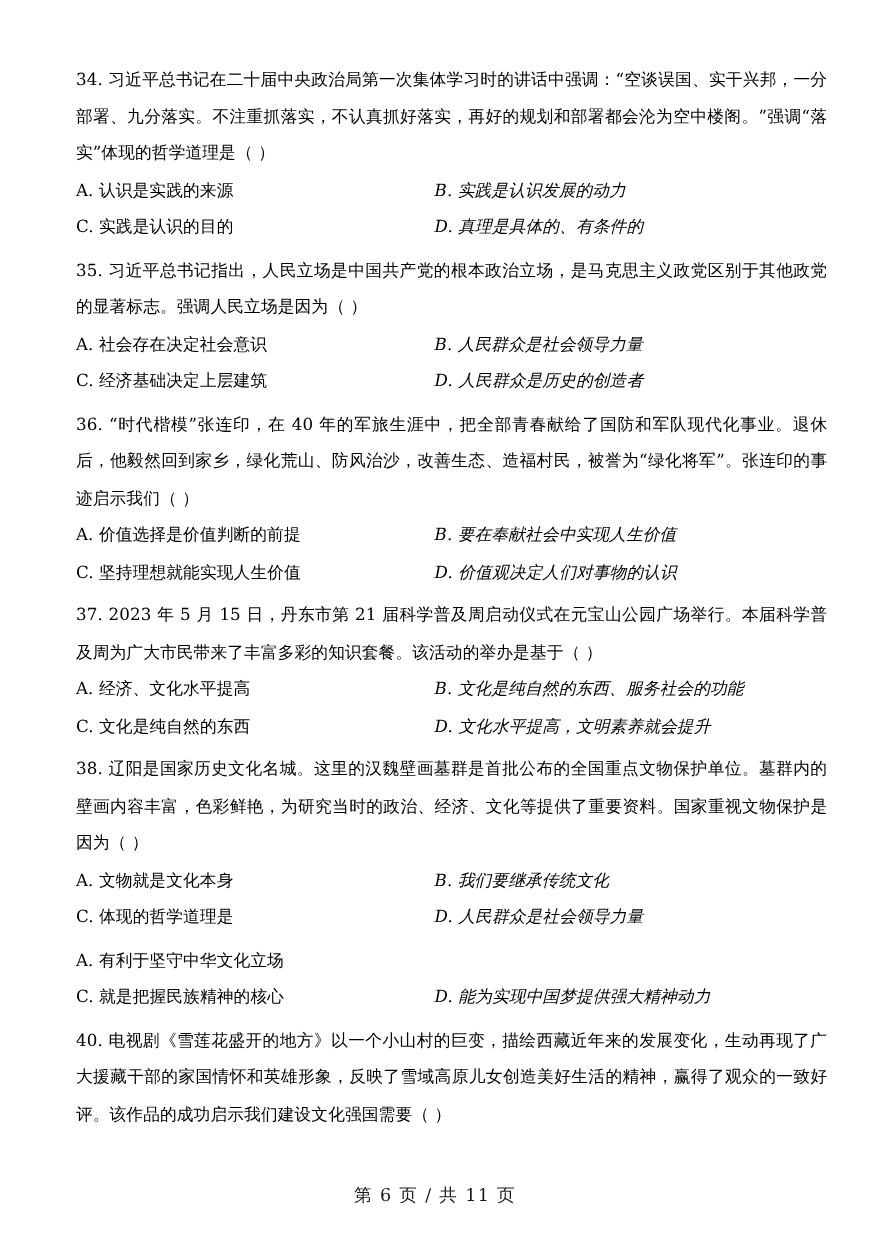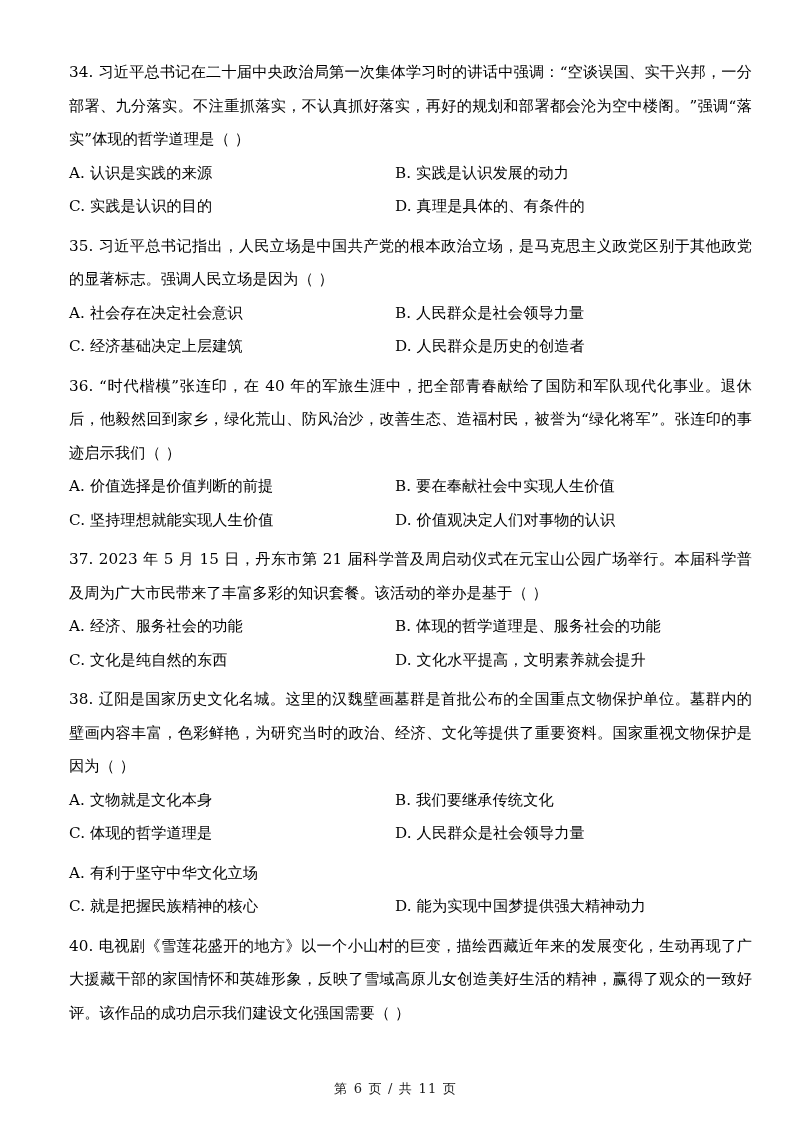--- a/index.html
+++ b/index.html
@@ -49,28 +49,29 @@
     line-height: 33.5px;
     letter-spacing: 0.1px;
     white-space: nowrap;
   }
   .option.col-left {
     width: 326px;
     flex: 0 0 326px;
   }
   .option.col-right {
     flex: 1 1 auto;
+    font-style: italic;
   }
   .footer {
     position: absolute;
     left: 0;
     bottom: 24px;
     width: 791px;
     text-align: center;
-    font-size: 13px;
+    font-size: 16px;
     letter-spacing: 1.2px;
     color: #1a1a1a;
   }
 </style>
 </head>
 <body>
 
 <div class="page">
 
   <div class="question-block">
@@ -112,22 +113,22 @@
         <div class="option col-left">C. 坚持理想就能实现人生价值</div>
         <div class="option col-right">D. 价值观决定人们对事物的认识</div>
       </div>
     </div>
   </div>
 
   <div class="question-block">
     <p class="stem">37. 2023 年 5 月 15 日，丹东市第 21 届科学普及周启动仪式在元宝山公园广场举行。本届科学普及周为广大市民带来了丰富多彩的知识套餐。该活动的举办是基于（     ）</p>
     <div class="options">
       <div class="option-row">
-        <div class="option col-left">A. 经济、服务社会的功能</div>
-        <div class="option col-right">B. 体现的哲学道理是、服务社会的功能</div>
+        <div class="option col-left">A. 经济、文化水平提高</div>
+        <div class="option col-right">B. 文化是纯自然的东西、服务社会的功能</div>
       </div>
       <div class="option-row">
         <div class="option col-left">C. 文化是纯自然的东西</div>
         <div class="option col-right">D. 文化水平提高，文明素养就会提升</div>
       </div>
     </div>
   </div>
 
   <div class="question-block">
     <p class="stem">38. 辽阳是国家历史文化名城。这里的汉魏壁画墓群是首批公布的全国重点文物保护单位。墓群内的壁画内容丰富，色彩鲜艳，为研究当时的政治、经济、文化等提供了重要资料。国家重视文物保护是因为（     ）</p>

